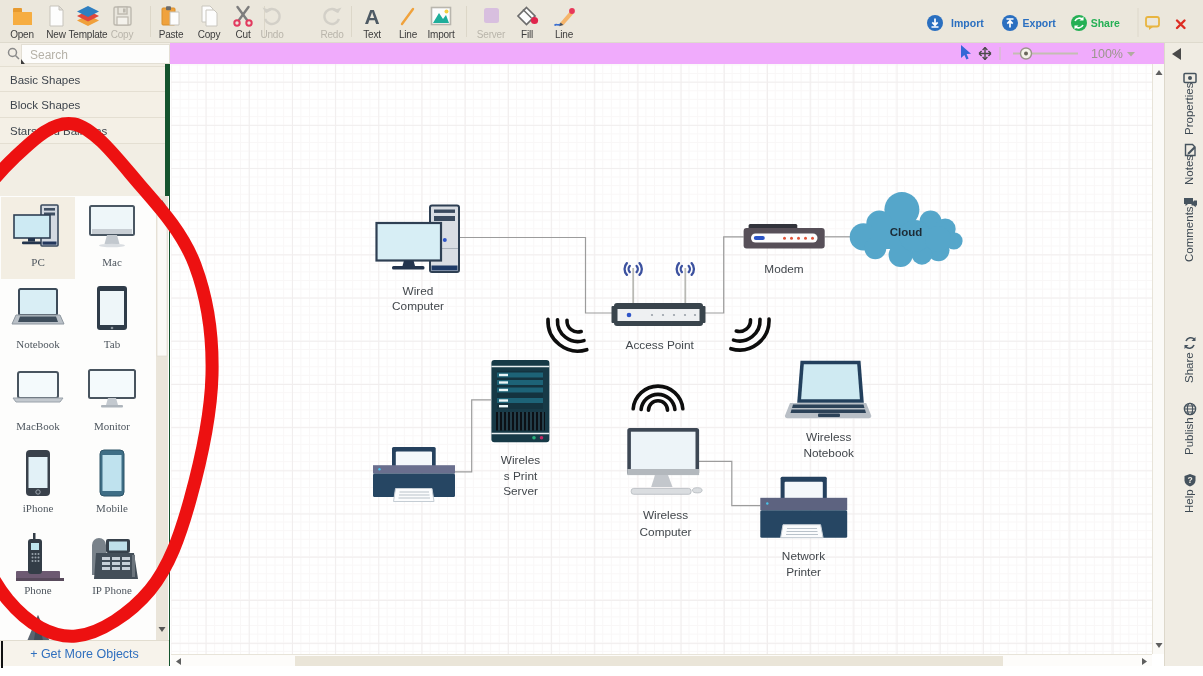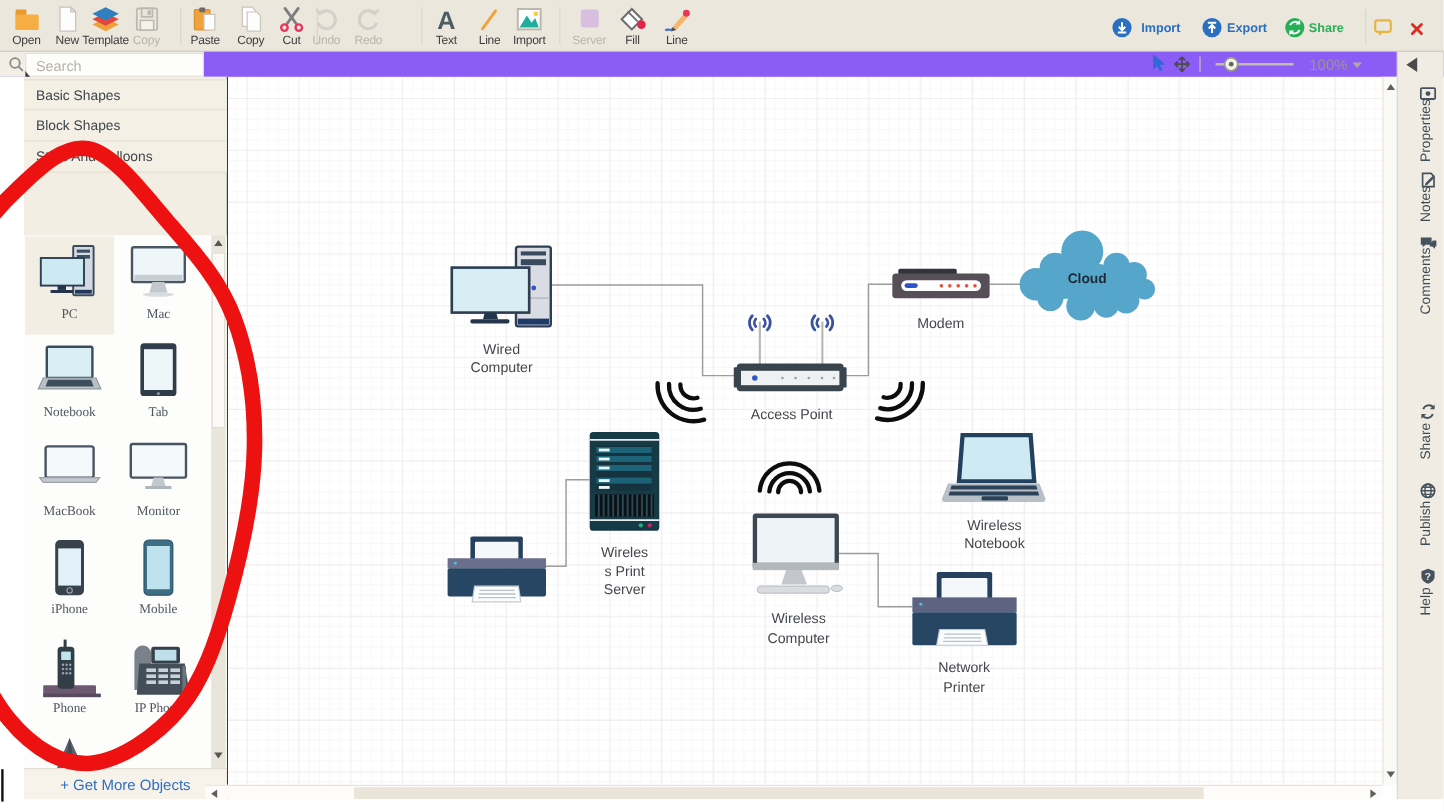--- a/index.html
+++ b/index.html
@@ -9,33 +9,33 @@
 
 #toolbar { position:absolute; left:0; top:0; width:1203px; height:43px;
   background:#ebe7dc; border-bottom:1px solid #dedacd; }
 .titem { position:absolute; top:4px; width:44px; text-align:center; }
 .titem svg { display:block; margin:0 auto; }
 .titem .lbl { font-size:10px; color:#3d3d3d; margin-top:1px; letter-spacing:-0.2px; }
 .titem .lbl.dis { color:#b9b5ab; }
 .tsep { position:absolute; top:6px; width:1px; height:31px; background:#dcd7c9; }
 
 #row2 { position:absolute; left:0; top:43px; width:1203px; height:21px;
-  background:#8b5cf6; }
+  background:#f0abfc; }
 #searchwrap { position:absolute; left:0; top:0; width:170px; height:21px;
   background:#f2eee5; }
 #searchbox { position:absolute; left:21px; top:1px; width:149px; height:20px;
   background:#fdfdfc; border:1px solid #e3dfd4; }
 #searchbox span { position:absolute; left:8px; top:3px; font-size:12px; color:#b6b2a8; }
 #tab { position:absolute; left:174px; top:0; width:175px; height:21px;
   background:#fcfcfb; }
 #tab .title { position:absolute; left:19px; top:4px; font-size:11px; font-weight:bold; color:#3f3f3f; white-space:nowrap; letter-spacing:-0.7px; }
 #tab .close { position:absolute; left:166.5px; top:4.5px; font-size:10.5px; color:#a9a59c; }
 
 #sidebar { position:absolute; left:0; top:64px; width:170px; height:604px;
-  background:#f2eee4; border-right:1px solid #14532d;margin-left:20px; }
+  background:#f2eee4; border-right:5px solid #14532d; }
 .cat { position:relative; height:26px; line-height:26px; padding-left:10px;
   font-size:11.5px; color:#3e454d; border-bottom:1px solid #e4dfd2; background:#f4f0e6; }
 #shapes { position:absolute; left:0; top:132px;  width:169px; height:444px; background:#fdfdfc; }
 .cell { position:absolute; width:74px; height:82px; text-align:center;font-family:Liberation Serif, serif; }
 .cell .nm { position:absolute; width:100%; top:59px; font-size:11px; color:#4e565e; }
 .cell svg { position:absolute; left:50%; transform:translateX(-50%); top:6px; }
 #shapescroll { position:absolute; right:1px; top:0; width:12px; height:444px; background:#eae5da; }
 #sidefoot { position:absolute; left:0; top:576px; width:169px; height:28px;
   background:#f7f3eb; border-top:1px solid #e2ddd0; text-align:center;
   font-size:12.5px; color:#2f6fbe; line-height:26px; }
@@ -309,21 +309,21 @@
   <div class="lbl">Cut</div>
       </div>
 <div class="tsep" style="left:264px"></div>
 <div class="titem" style="left:250px">
   <svg width="26" height="24" viewBox="0 0 26 24">
           <path d="M7 8a7.5 7.5 0 1 1 -1 7" fill="none" stroke="#d3d0c8" stroke-width="2.4"></path>
           <path d="M3.5 3.5 6.8 9l5.5-2.5z" fill="#d3d0c8"></path>
         </svg>
   <div class="lbl dis">Undo</div>
       </div>
-<div class="titem" style="left:285px">
+<div class="titem" style="left:310px">
   <svg width="26" height="24" viewBox="0 0 26 24">
           <path d="M19 8a7.5 7.5 0 1 0 1 7" fill="none" stroke="#d3d0c8" stroke-width="2.4"></path>
           <path d="M22.5 3.5 19.2 9l-5.5-2.5z" fill="#d3d0c8"></path>
         </svg>
   <div class="lbl dis">Redo</div>
       </div>
 <div class="tsep" style="left:351px"></div>
 <div class="titem" style="left:350px">
   <svg width="26" height="24" viewBox="0 0 26 24">
           <text x="13" y="20" font-size="21" font-weight="bold" fill="#4e5a64" text-anchor="middle" font-family="Liberation Sans">A</text>

